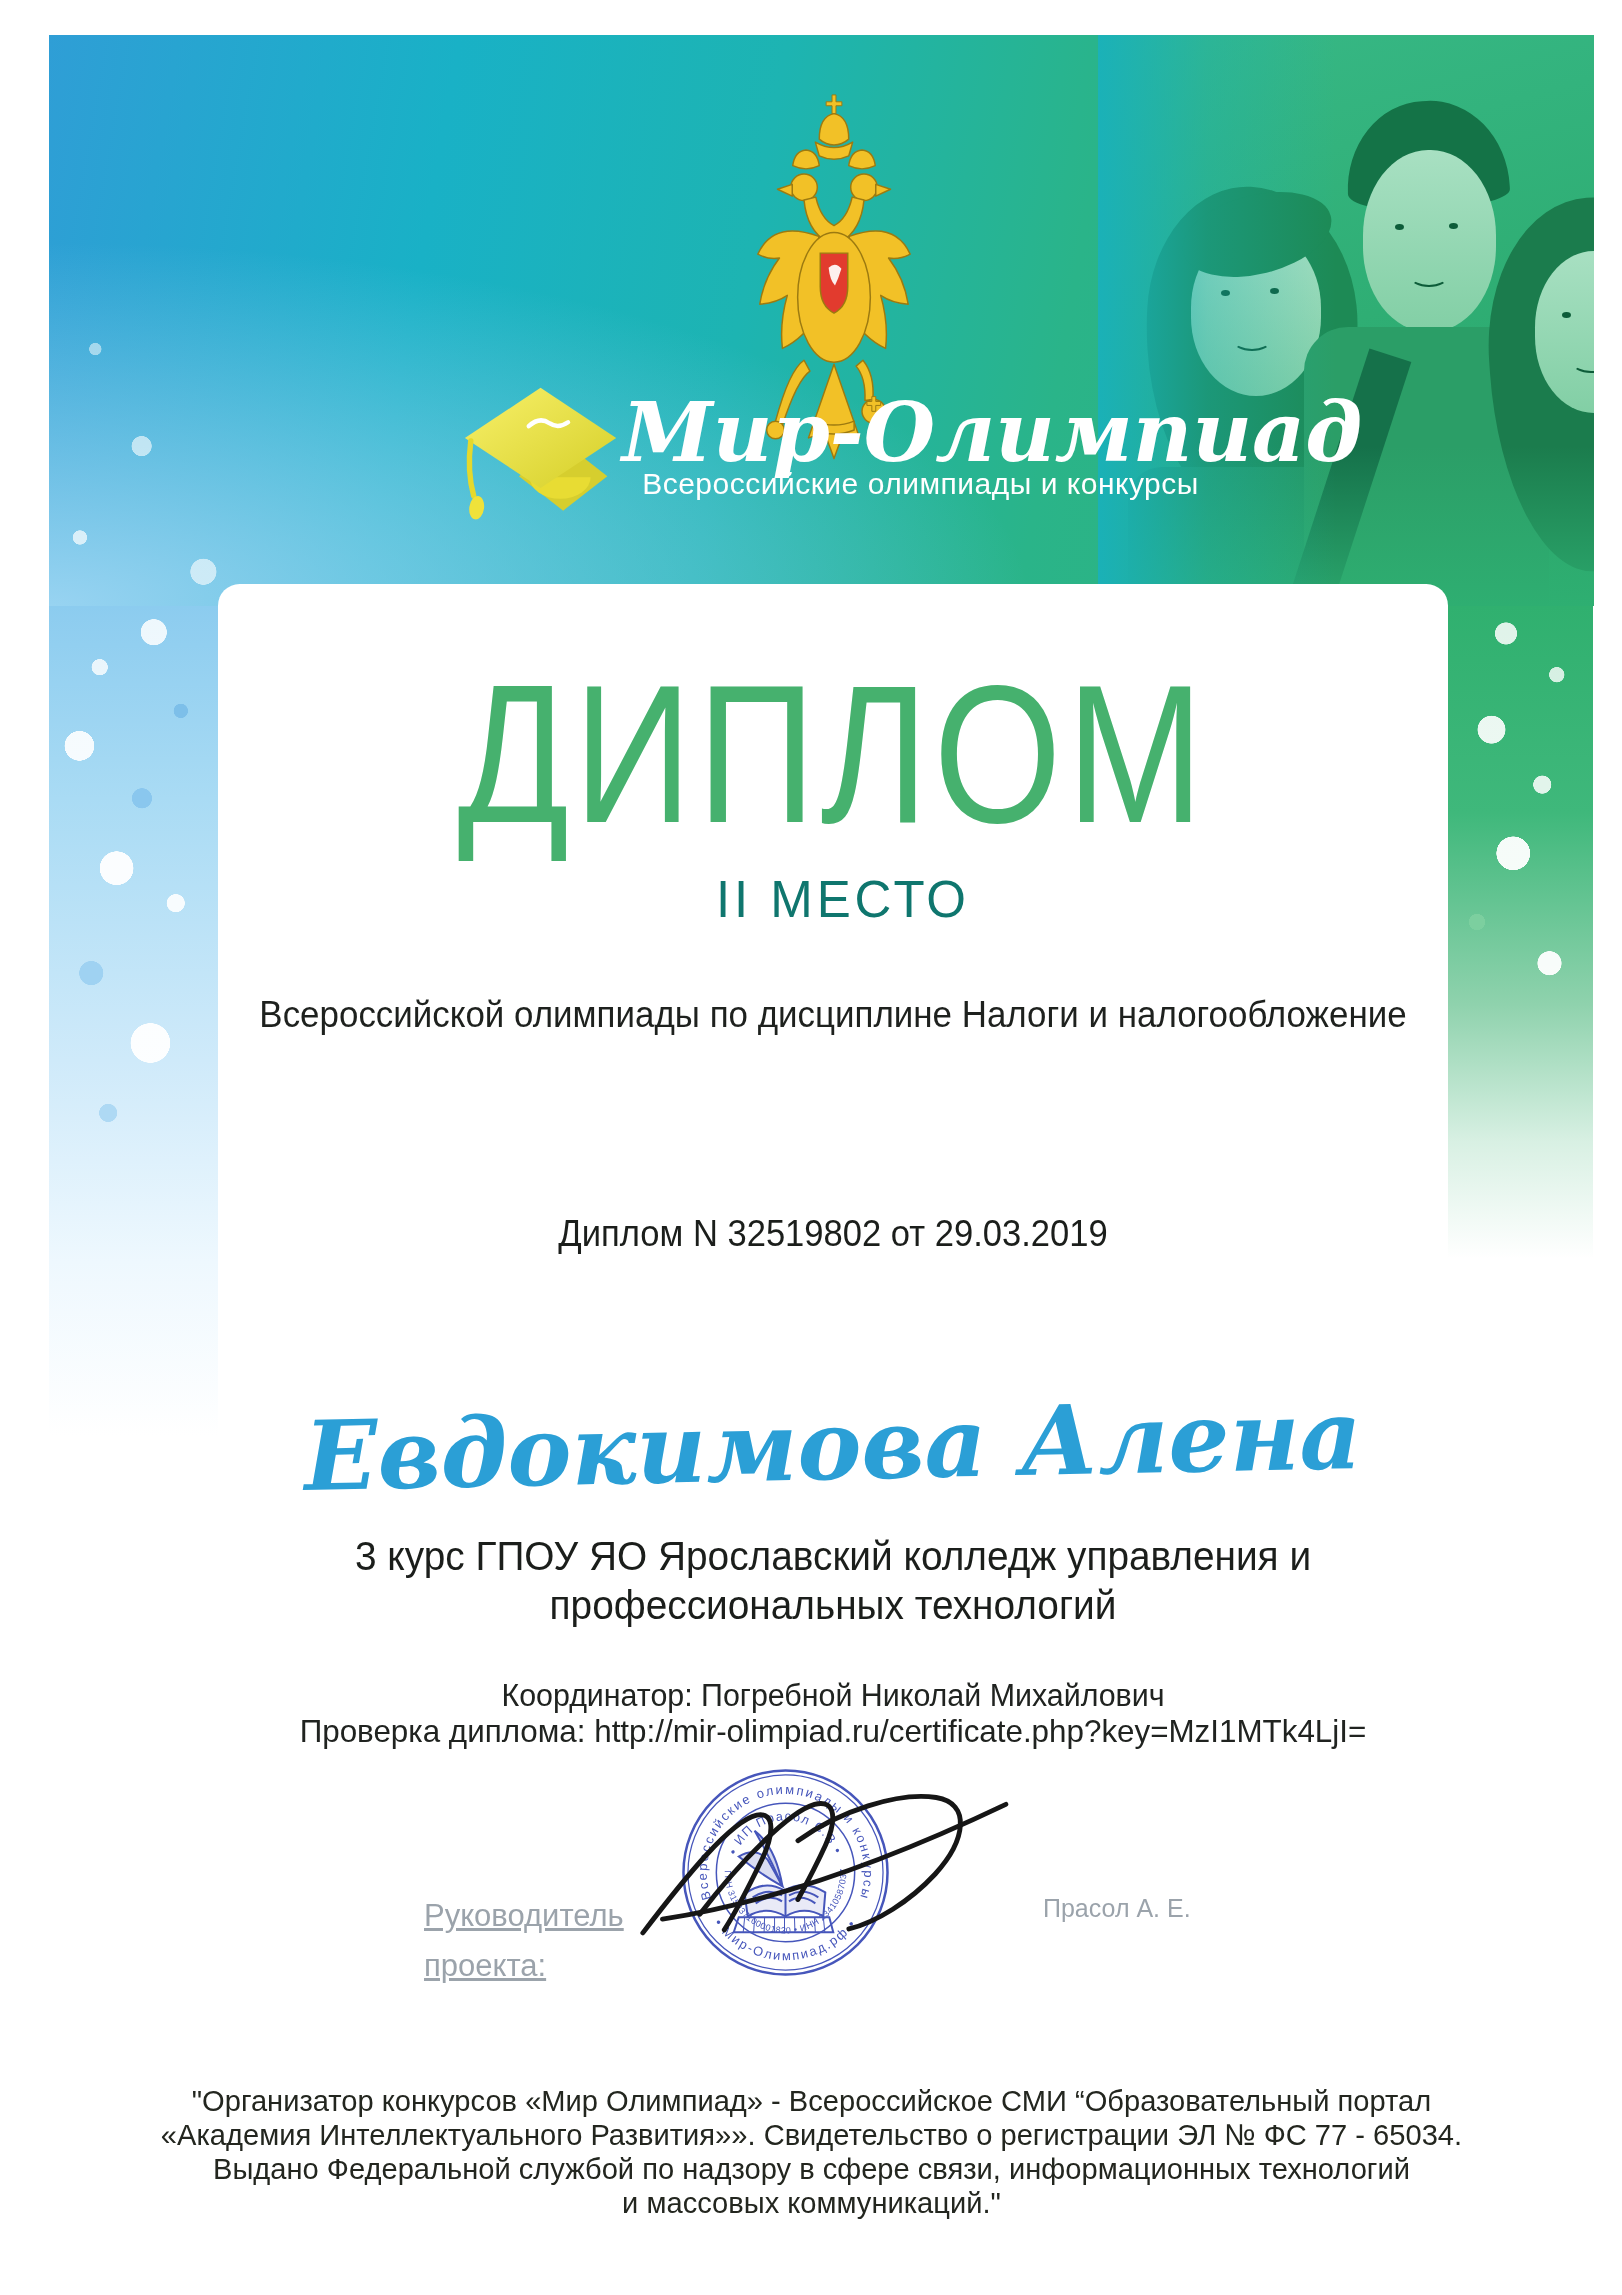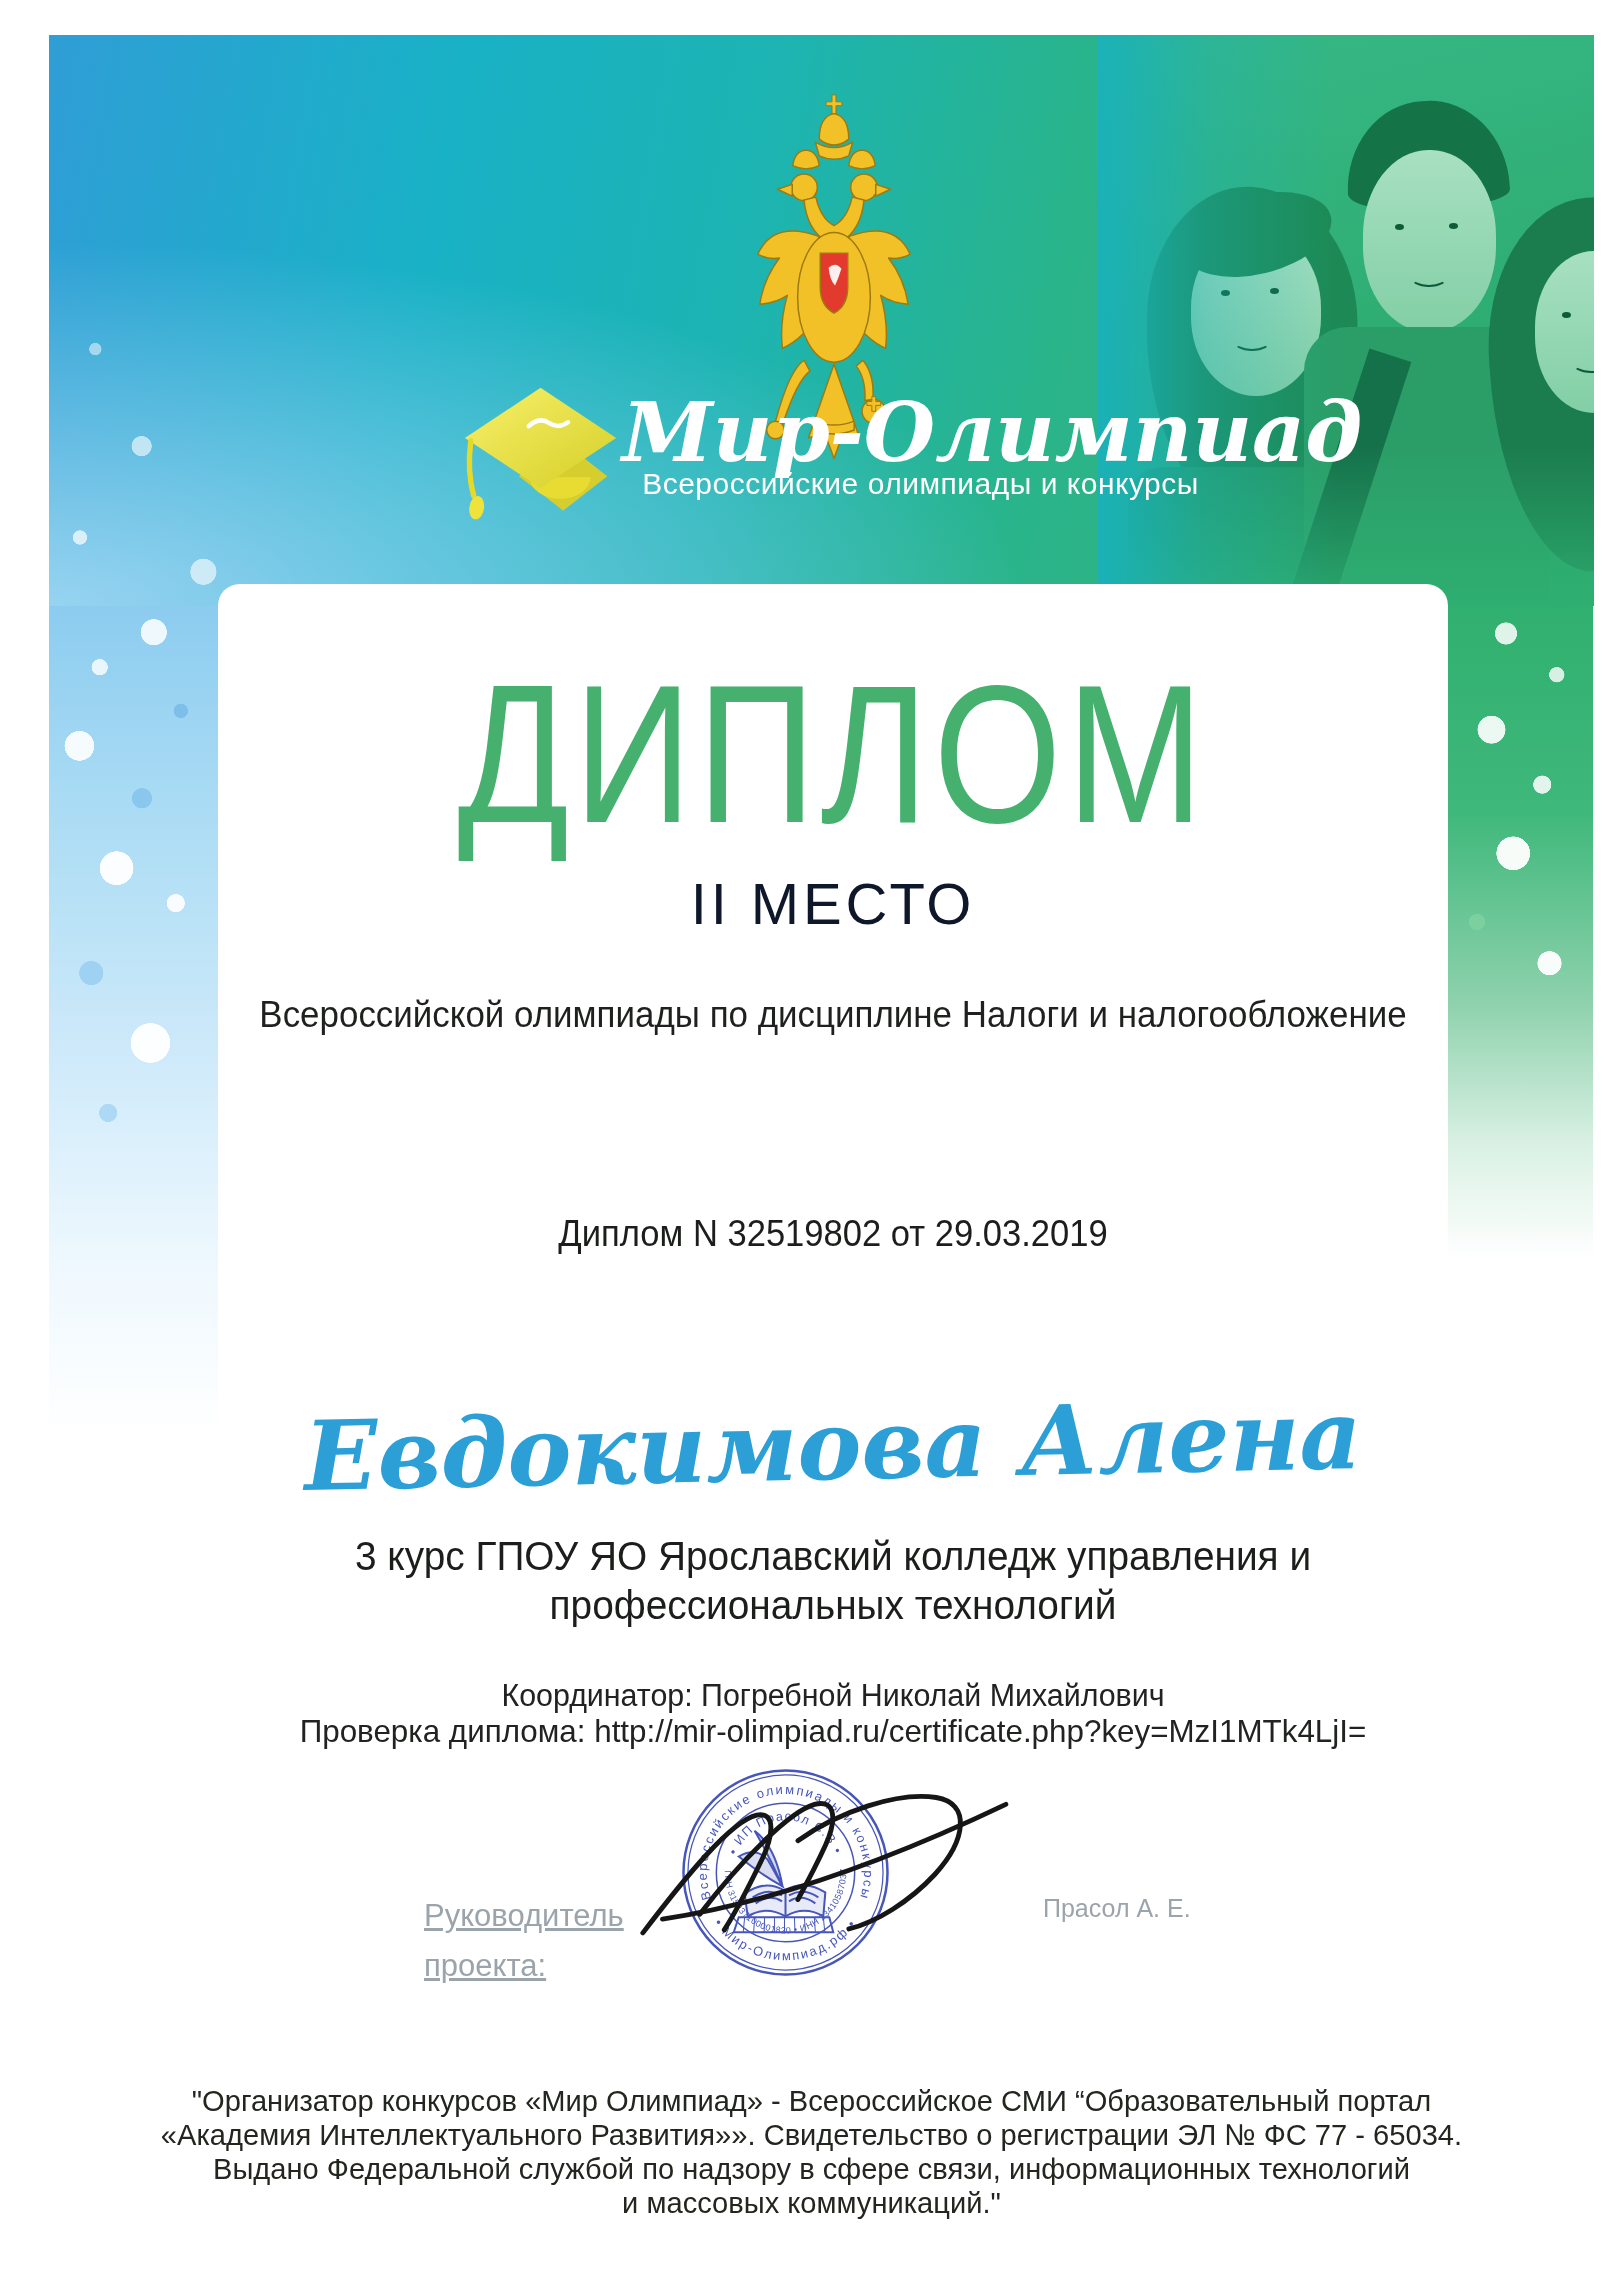--- a/index.html
+++ b/index.html
@@ -56,21 +56,21 @@
   .brand{position:absolute;left:622px;top:384px;width:619px;color:#fff;
     font-family:"DejaVu Serif",serif;font-style:italic;font-weight:bold;font-size:82px;
     text-align:left;white-space:nowrap;}
   .tagline{position:absolute;left:631px;top:467px;width:579px;color:#fff;font-size:30px;
     letter-spacing:0.5px;text-align:center;white-space:nowrap;}
 
   
   .card{position:absolute;left:218px;top:584px;width:1230px;height:1448px;background:#ffffff;border-radius:21.6px;}
   .card > div{position:absolute;left:0;width:100%;text-align:center;white-space:nowrap;}
   .title{top:58px;font-size:196px;letter-spacing:5.9px;color:#46b16e;transform:scaleX(.84);}
-  .place{top:286px;font-size:58px;letter-spacing:3.9px;color:#0f172a;}
+  .place{top:286px;font-size:51px;letter-spacing:3.9px;color:#0f766e;margin-left:10px;}
   .event{top:410px;font-size:36px;color:#1e211e;transform:scaleX(.97);}
   .number{top:629px;font-size:36px;color:#1b1e1b;transform:scaleX(.96);}
   .recipient{top:805px;font-size:96px;color:#2b9fd6;font-family:"DejaVu Serif",cursive,serif;
     font-style:italic;font-weight:bold;transform:rotate(-1.2deg);}
   .institution{top:948px;font-size:40px;line-height:49px;color:#1b1e1b;transform:scaleX(.97);}
   .coordinator{top:1094px;font-size:31px;color:#202320;transform:scaleX(.98);}
   .verification{top:1129px;font-size:32px;color:#202320;transform:scaleX(.98);}
   .sign-label{left:206px !important;top:1307px;width:295px !important;text-align:left !important;
     font-size:31px;line-height:50px;color:#9ba3ab;text-decoration:underline;}
   .signatory{left:825px !important;top:1310px;width:344px !important;text-align:left !important;

